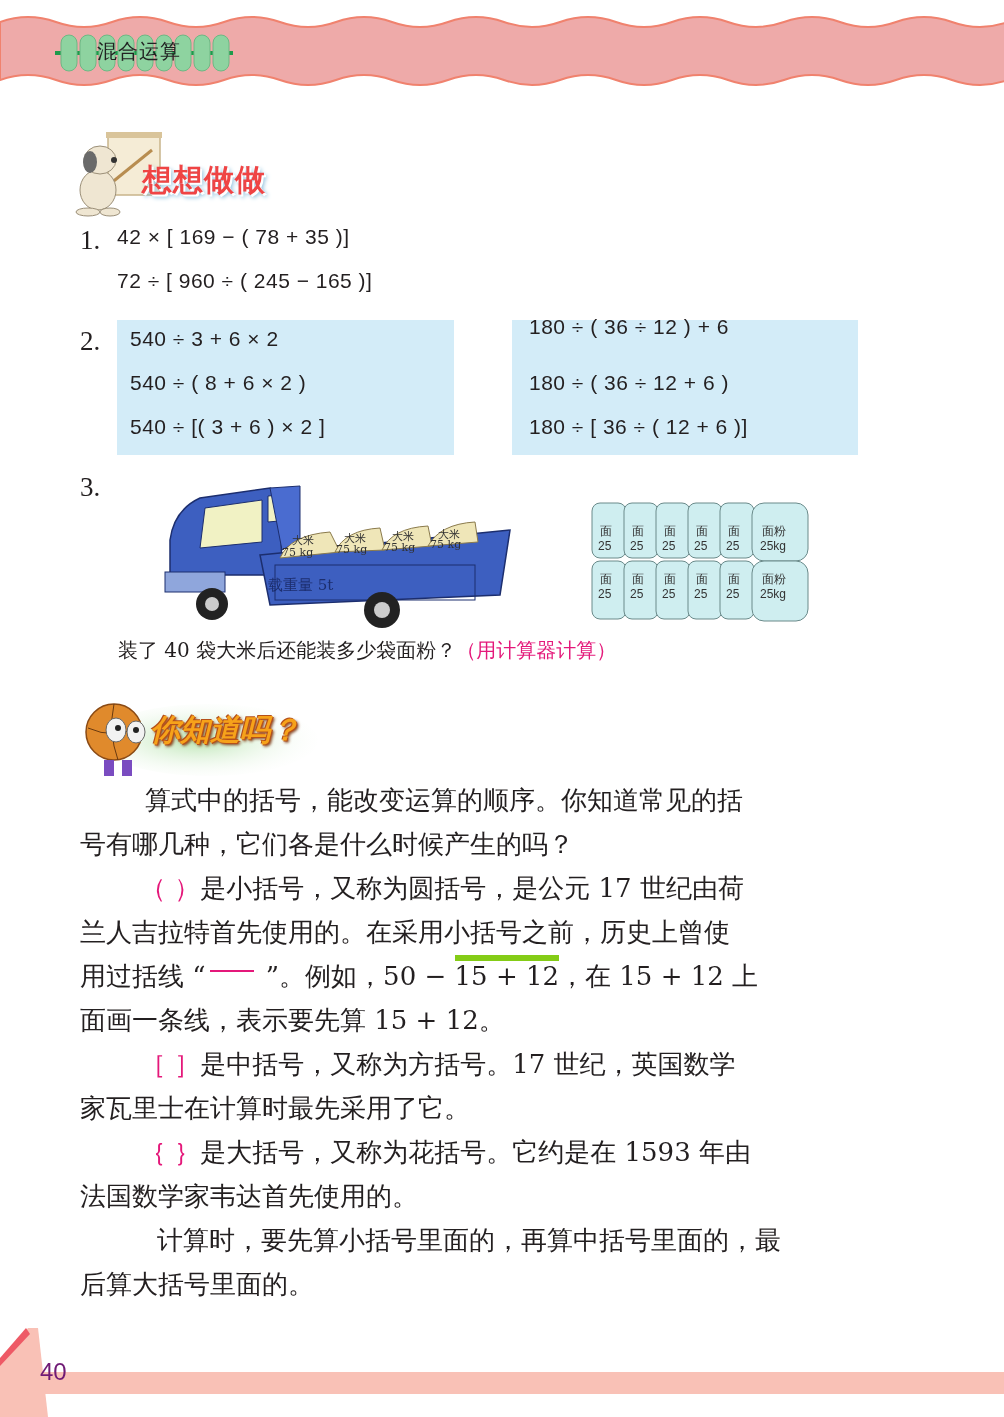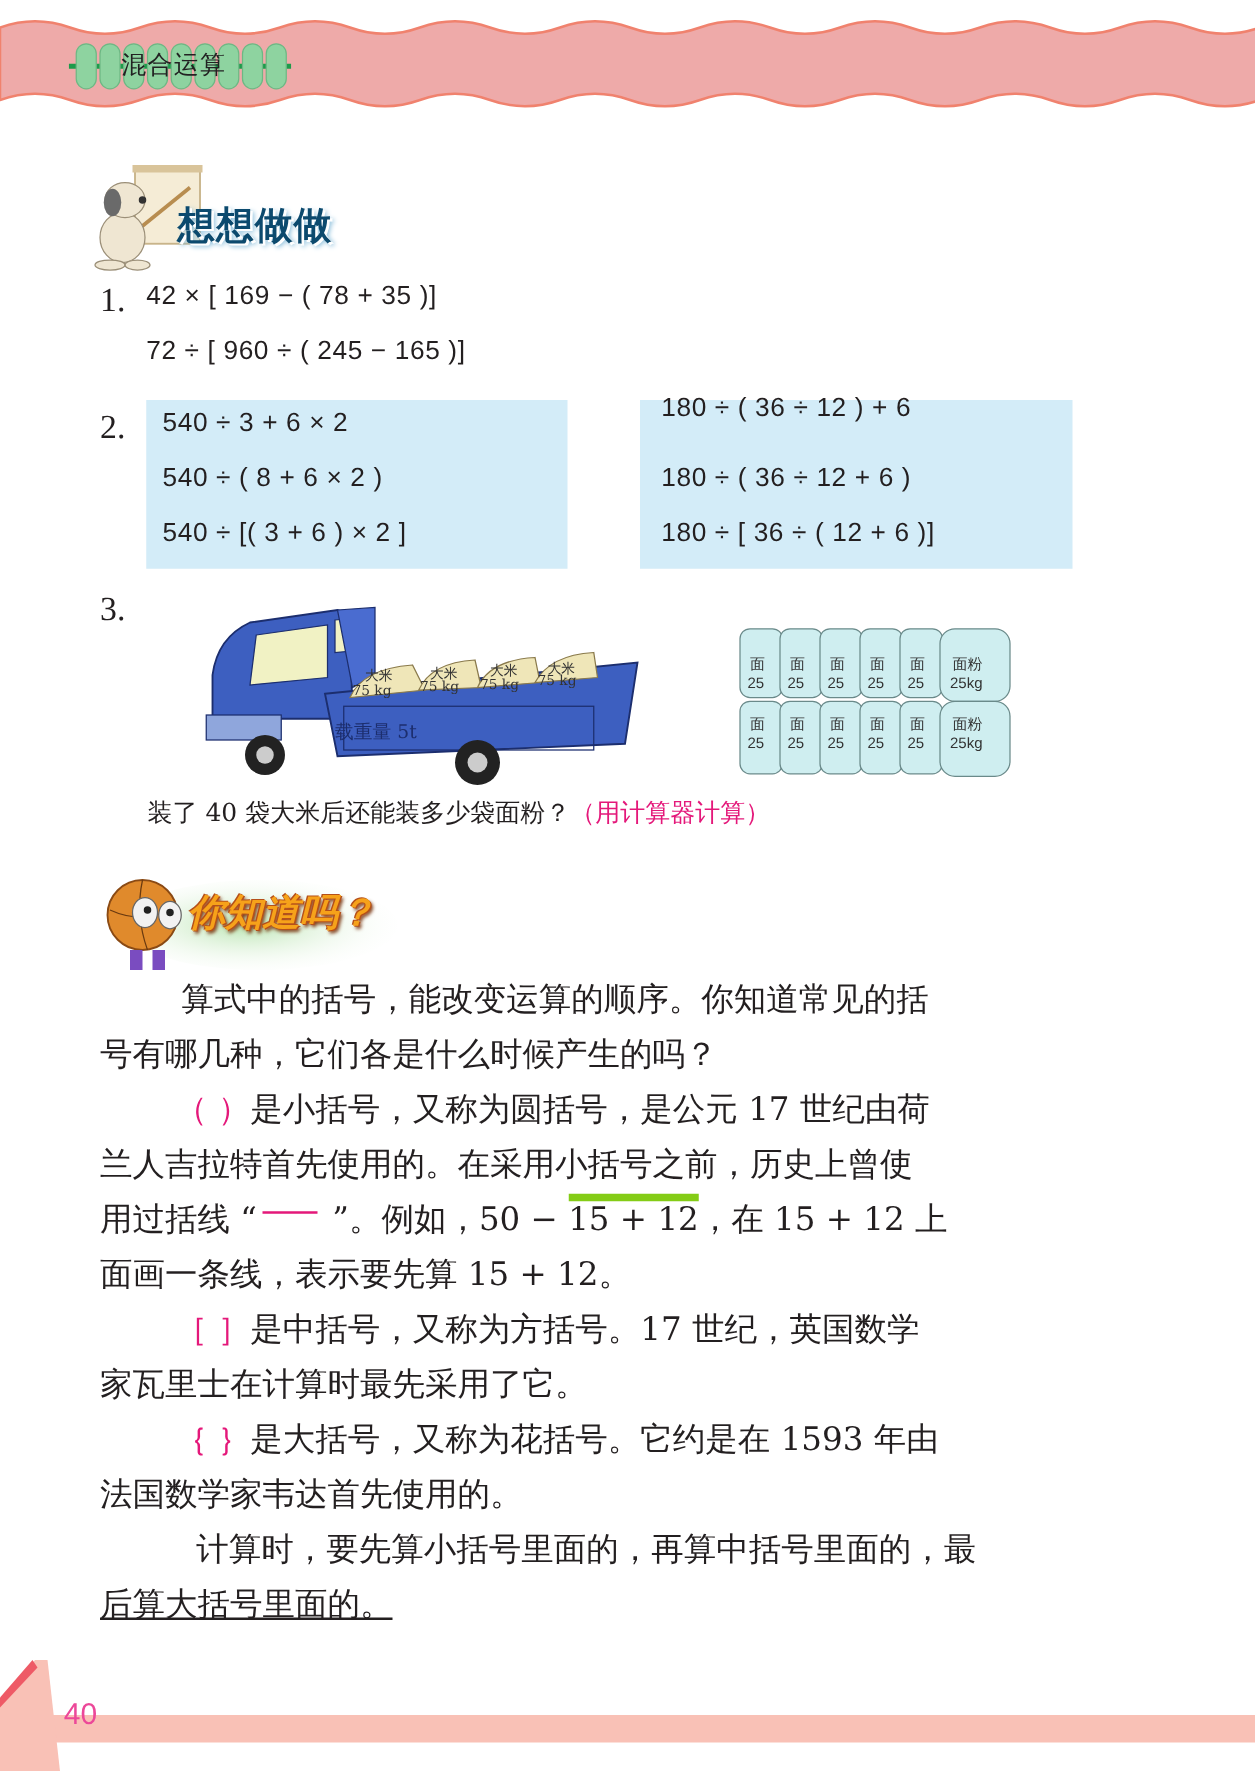--- a/index.html
+++ b/index.html
@@ -8,21 +8,21 @@
   .abs { position:absolute; }
   .serif { font-family:"DejaVu Serif", "Liberation Serif", serif; }
 
   
   #header-band { left:0; top:0; width:1004px; height:100px; }
   #chapter-badge { left:55px; top:33px; width:178px; height:40px; }
   #chapter-title { left:97px; top:38px; font-size:20px; color:#222; letter-spacing:1px; }
 
   
   #think-do-mascot { left:70px; top:132px; width:95px; height:85px; }
-  #think-do-title { left:142px; top:160px; font-size:30px; font-weight:bold; color:#0c4a6e;
+  #think-do-title { left:142px; top:160px; font-size:30px; font-weight:bold; color:#ef4444;
                     font-family:"DejaVu Sans", sans-serif; letter-spacing:1px;
                     text-shadow: 2px 2px 0 #ffffff, 3px 3px 4px #7fb8d8; }
 
   .qnum { font-family:"Liberation Serif", serif; font-size:27px; color:#231f20; }
   .expr { font-family:"Liberation Sans", sans-serif; font-size:21px; color:#231f20; white-space:pre; letter-spacing:0.5px; }
 
   .box { background:#d3ecf8; }
   #q2-box-left { left:117px; top:320px; width:337px; height:135px; }
   #q2-box-right { left:512px; top:320px; width:346px; height:135px; }
 
@@ -36,21 +36,21 @@
   
   #dyk-mascot { left:78px; top:698px; width:240px; height:82px; }
   #dyk-title { left:150px; top:710px; font-size:30px; font-weight:bold; color:#f6a21a;
                font-family:"DejaVu Sans", sans-serif;
                text-shadow: -1px -1px 0 #b5501a, 1px 1px 0 #b5501a, 2px 2px 3px #7a3510; font-style: italic; }
 
   .para { font-size:26px; line-height:44px; white-space:nowrap; color:#231f20; }
   .pink { color:#e4187a; }
 
   #footer { left:0; top:1320px; width:1004px; height:97px; }
-  #page-number { left:40px; top:1358px; font-size:24px; color:#ec4899; font-family:"Liberation Sans", sans-serif;margin-left:11px; }
+  #page-number { left:40px; top:1358px; font-size:24px; color:#701a75; font-family:"Liberation Sans", sans-serif; }
 </style>
 </head>
 <body>
 
 <svg id="header-band" class="abs" viewBox="0 0 1004 100" preserveAspectRatio="none">
   <path d="M0,22 Q28,12 56,22 T112,22 T168,22 T224,22 T280,22 T336,22 T392,22 T448,22 T504,22 T560,22 T616,22 T672,22 T728,22 T784,22 T840,22 T896,22 T952,22 T1008,22
            L1008,80 Q980,90 952,80 T896,80 T840,80 T784,80 T728,80 T672,80 T616,80 T560,80 T504,80 T448,80 T392,80 T336,80 T280,80 T224,80 T168,80 T112,80 T56,80 T0,80 Z" fill="#eeaaa9" stroke="#f0826e" stroke-width="2"></path>
 </svg>
 <svg id="chapter-badge" class="abs" viewBox="0 0 178 40">
   <rect x="0" y="18" width="178" height="4" fill="#1e9a4a"></rect>
@@ -214,20 +214,20 @@
   <span class="pink">［    ］</span><span>是中括号，又称为方括号。17 世纪，英国数学</span>
 </div>
 <div class="abs para" style="left:80px; top:1086px;">家瓦里士在计算时最先采用了它。</div>
 
 <div class="abs para" style="left:140px; top:1130px;">
   <span class="pink">｛    ｝</span><span>是大括号，又称为花括号。它约是在 1593 年由</span>
 </div>
 <div class="abs para" style="left:80px; top:1174px;">法国数学家韦达首先使用的。</div>
 
 <div class="abs para" style="left:157px; top:1218px;">计算时，要先算小括号里面的，再算中括号里面的，最</div>
-<div class="abs para" style="left:80px; top:1262px;text-decoration:underline;">后算大括号里面的。</div>
+<div class="abs para" style="left:80px; top:1262px;">后算大括号里面的。</div>
 
 <svg id="footer" class="abs" viewBox="0 0 1004 97" preserveAspectRatio="none">
   <rect x="40" y="52" width="964" height="22" fill="#f9c1b6"></rect>
   <polygon points="0,40 28,8 38,8 48,97 0,97" fill="#f9c1b6"></polygon>
   <polygon points="0,38 26,8 30,14 0,46" fill="#ee5a66"></polygon>
 </svg>
 <div id="page-number" class="abs">40</div>
 
 </body></html>

